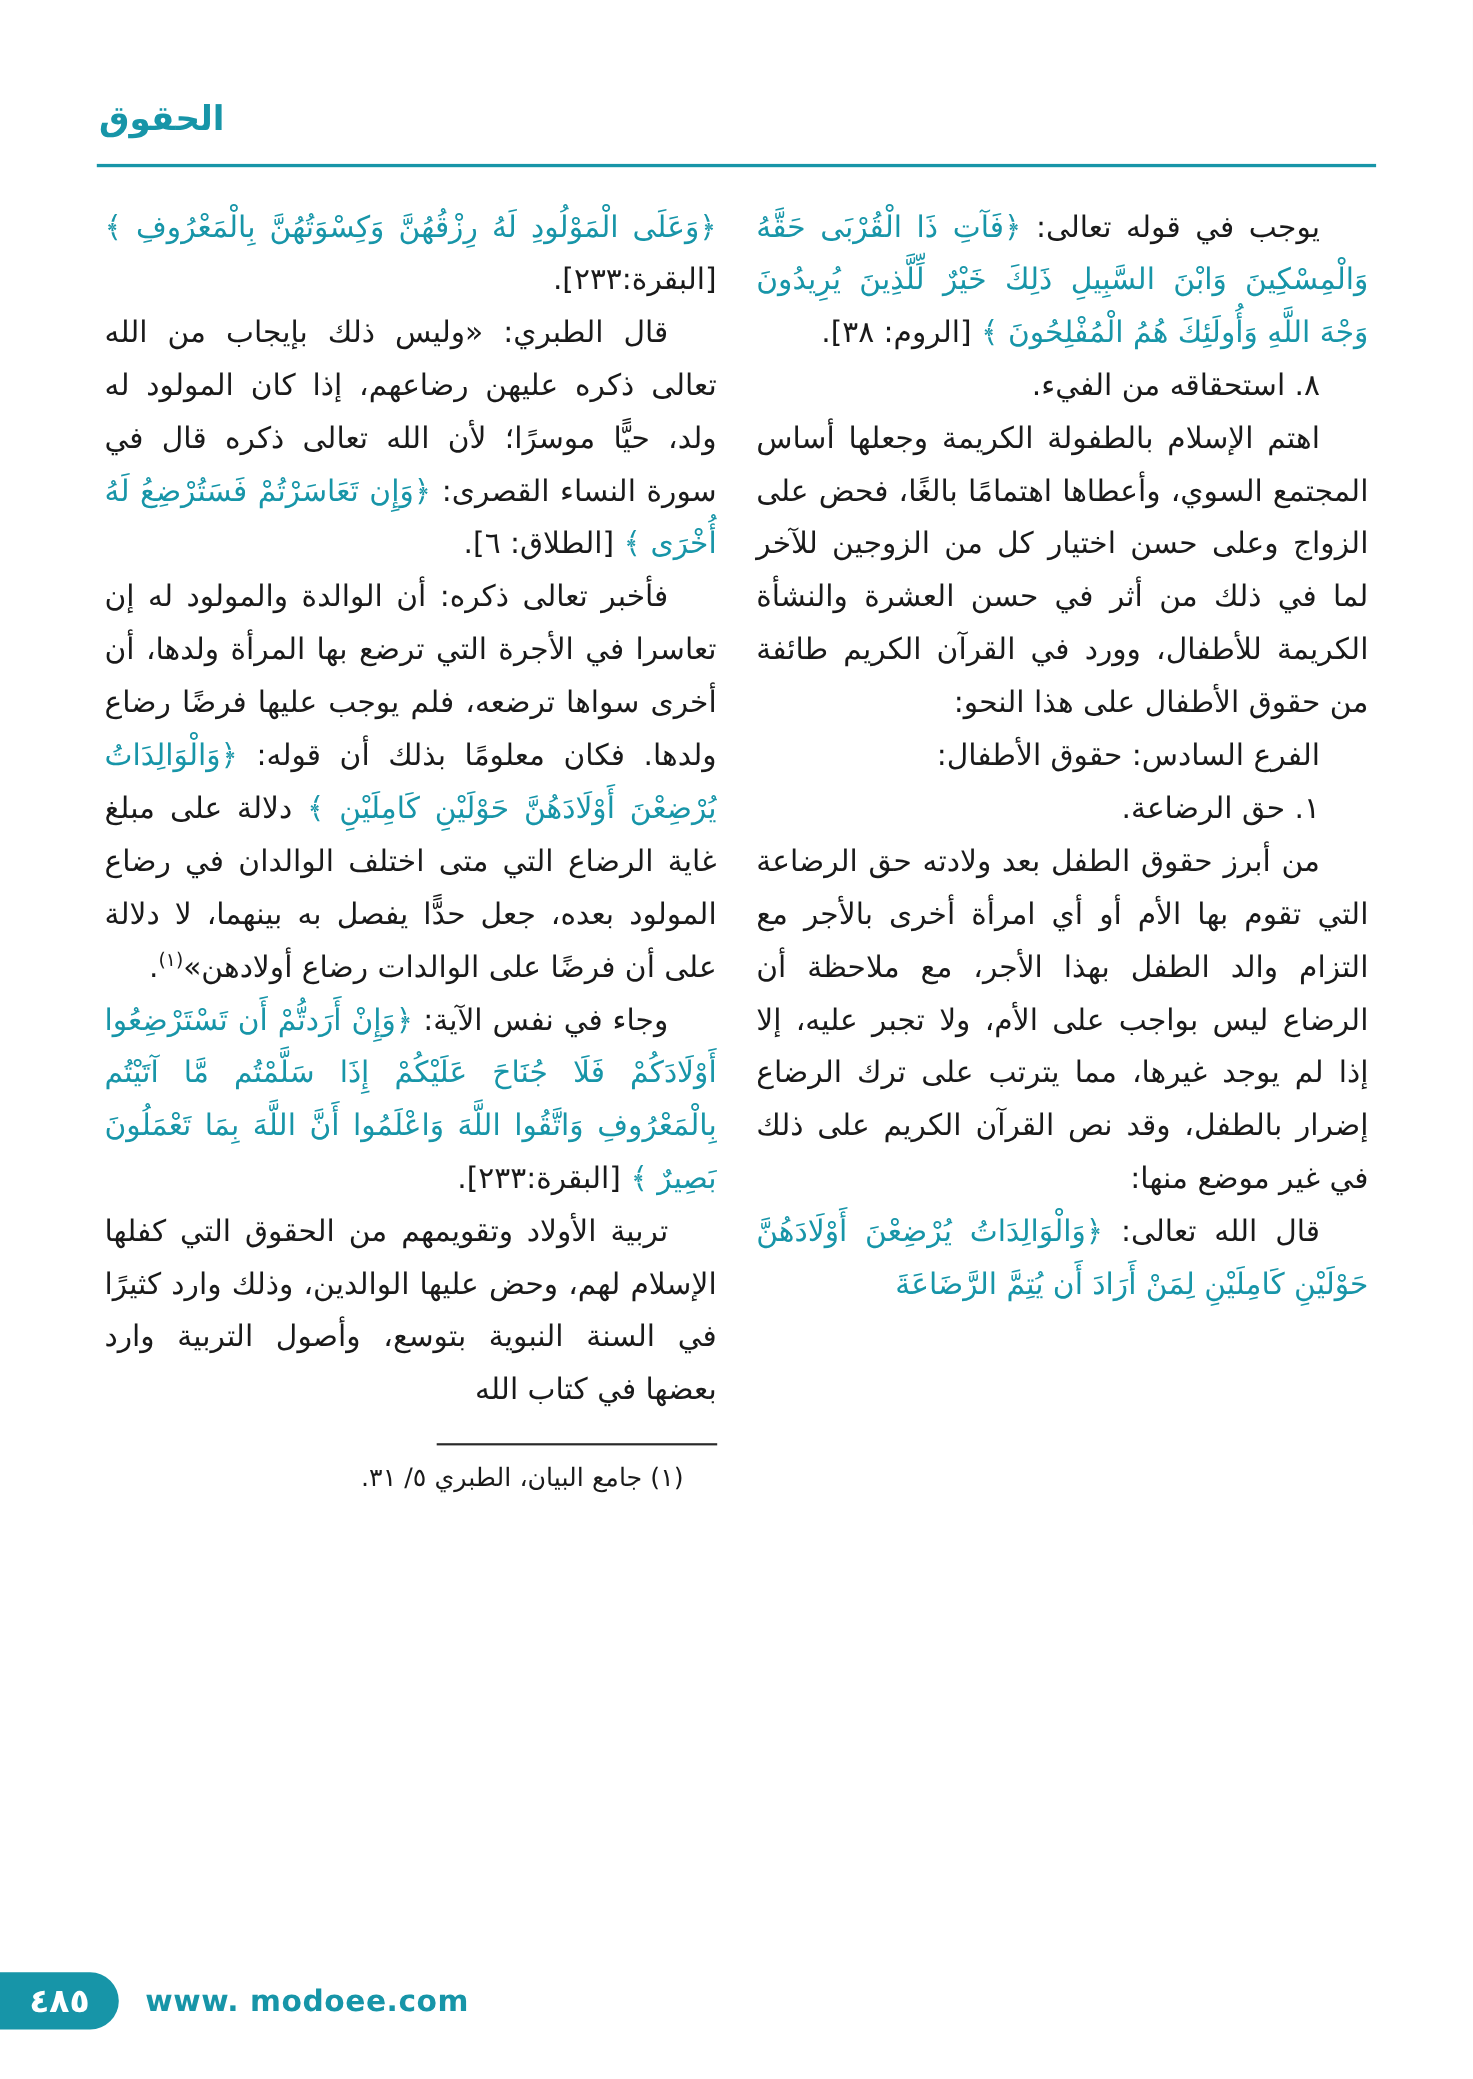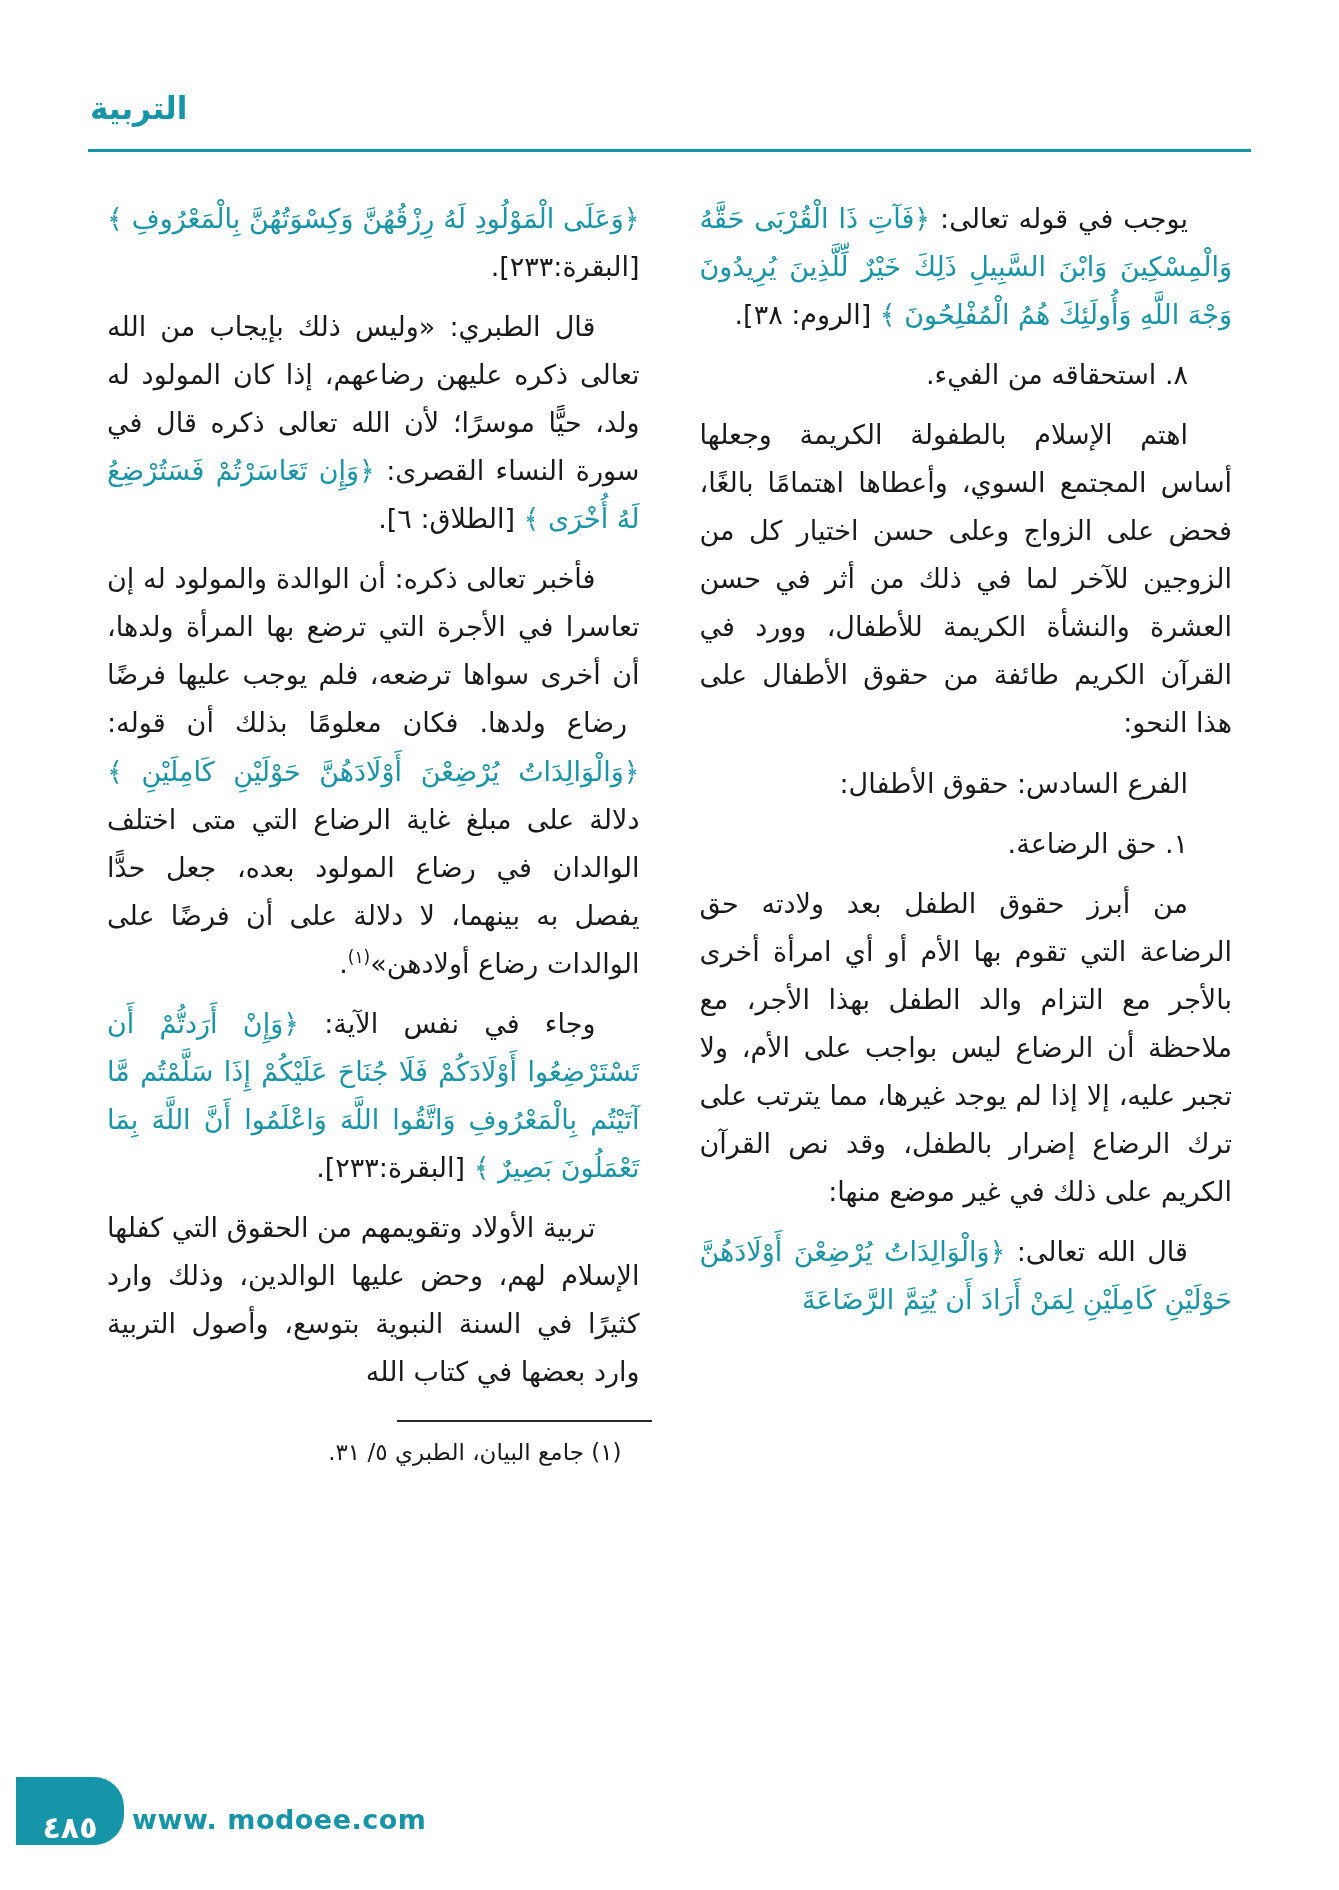--- a/index.html
+++ b/index.html
@@ -46,21 +46,21 @@
     align-items:flex-start;
   }
   .column{
     flex:1 1 0;
     min-width:0;
     color:var(--ink);
     font-size:27px;
     line-height:1.78;
     text-align:justify;
   }
-  .para{margin:12px;}
+  .para{margin:0;}
   .indent{text-indent:44px;}
   .heading{font-weight:normal;}
   .quran{color:var(--accent);}
   .ref{color:var(--ink);}
   .fn-marker{
     font-size:17px;
     vertical-align:super;
     line-height:0;
   }
   .footnote-sep{
@@ -71,28 +71,28 @@
   }
   .footnote{
     margin:0;
     font-size:23px;
     line-height:1.6;
     text-align:right;
     text-indent:30px;
   }
   .page-number-pill{
     position:absolute;
-    left:16px;
+    left:0;
     bottom:45px;
     width:108px;
-    height:68px;
+    height:52px;
     background:var(--accent);
     border-radius:0 30px 30px 0;
     display:flex;
-    align-items:flex-end;
+    align-items:center;
     justify-content:center;
     color:#ffffff;
     font-size:30px;
     font-weight:bold;
   }
   .website{
     position:absolute;
     left:132px;
     bottom:55px;
     direction:ltr;
@@ -101,21 +101,21 @@
     font-weight:bold;
     letter-spacing:0.5px;
     text-align:center;
   }
 </style>
 </head>
 <body>
 
 <div class="page">
 
-  <div class="header-title">التربية</div>
+  <div class="header-title">الحقوق</div>
   <div class="header-rule"></div>
 
   <div class="content">
 
     <section class="column">
 
       <p class="para indent">
         <span class="body-text">يوجب في قوله تعالى: </span>
         <span class="quran">﴿فَآتِ ذَا الْقُرْبَى حَقَّهُ وَالْمِسْكِينَ وَابْنَ السَّبِيلِ ذَلِكَ خَيْرٌ لِّلَّذِينَ يُرِيدُونَ وَجْهَ اللَّهِ وَأُولَئِكَ هُمُ الْمُفْلِحُونَ ﴾</span>
         <span class="ref"> [الروم: ٣٨].</span>

